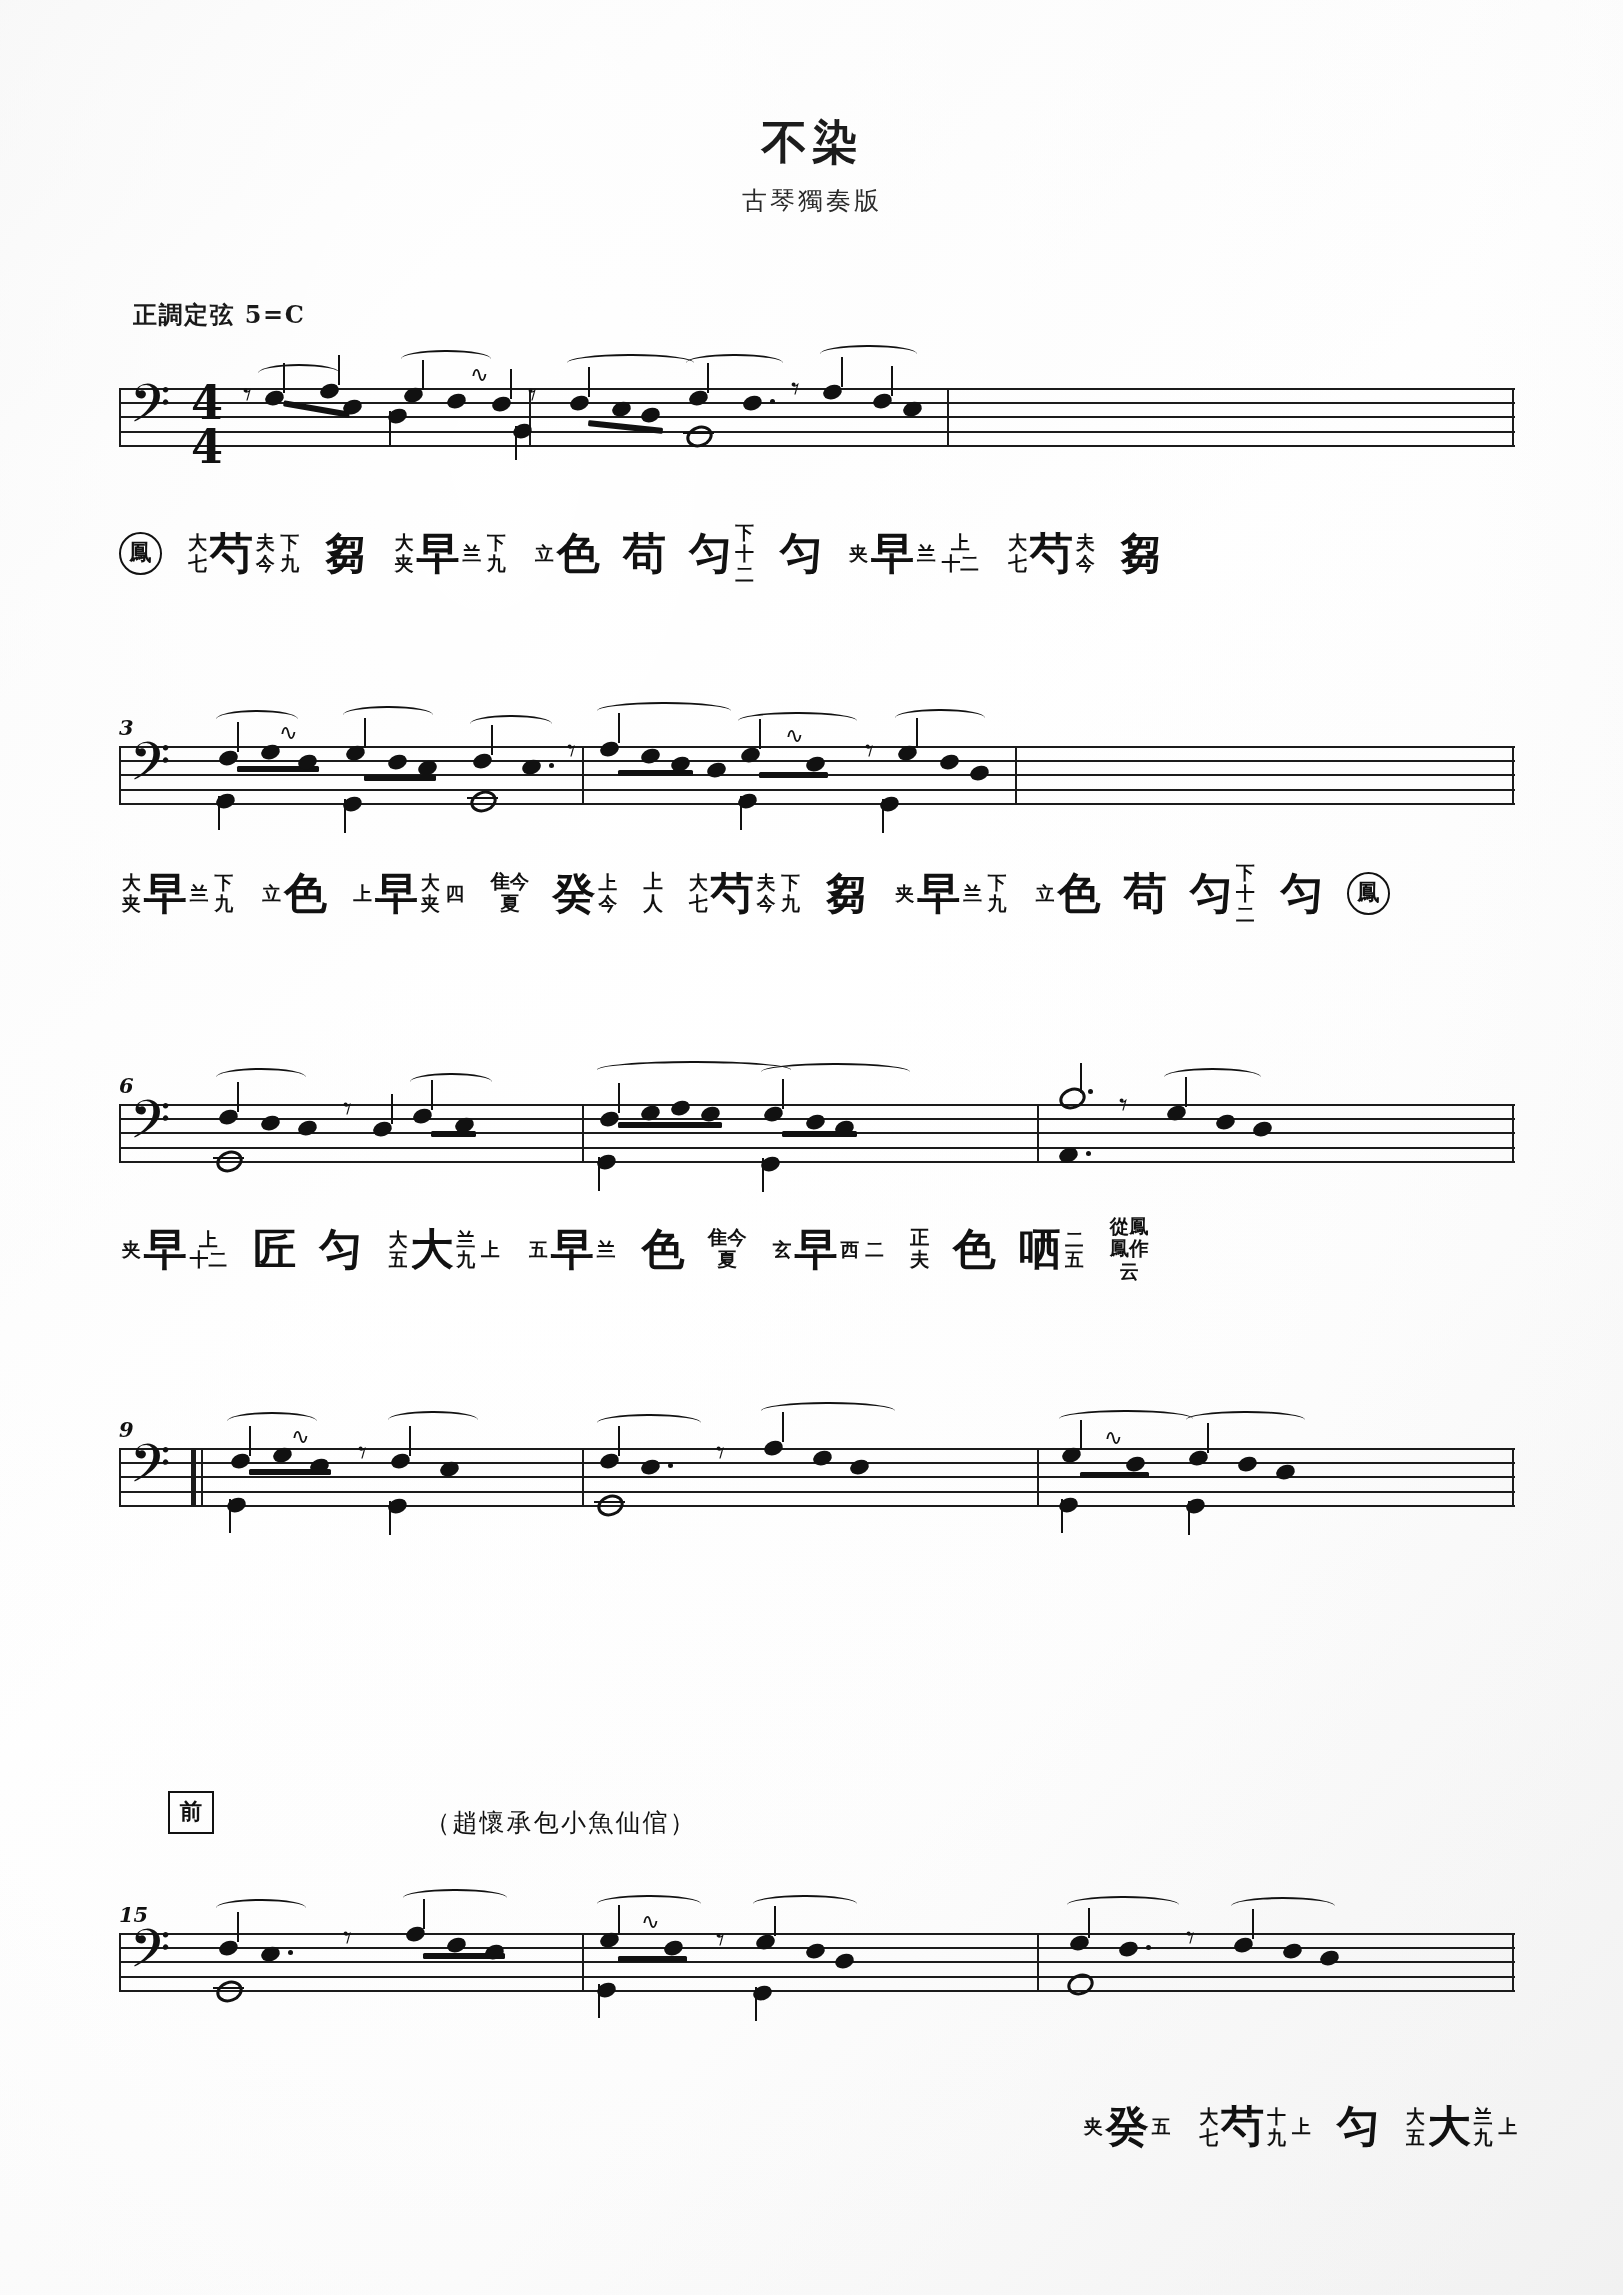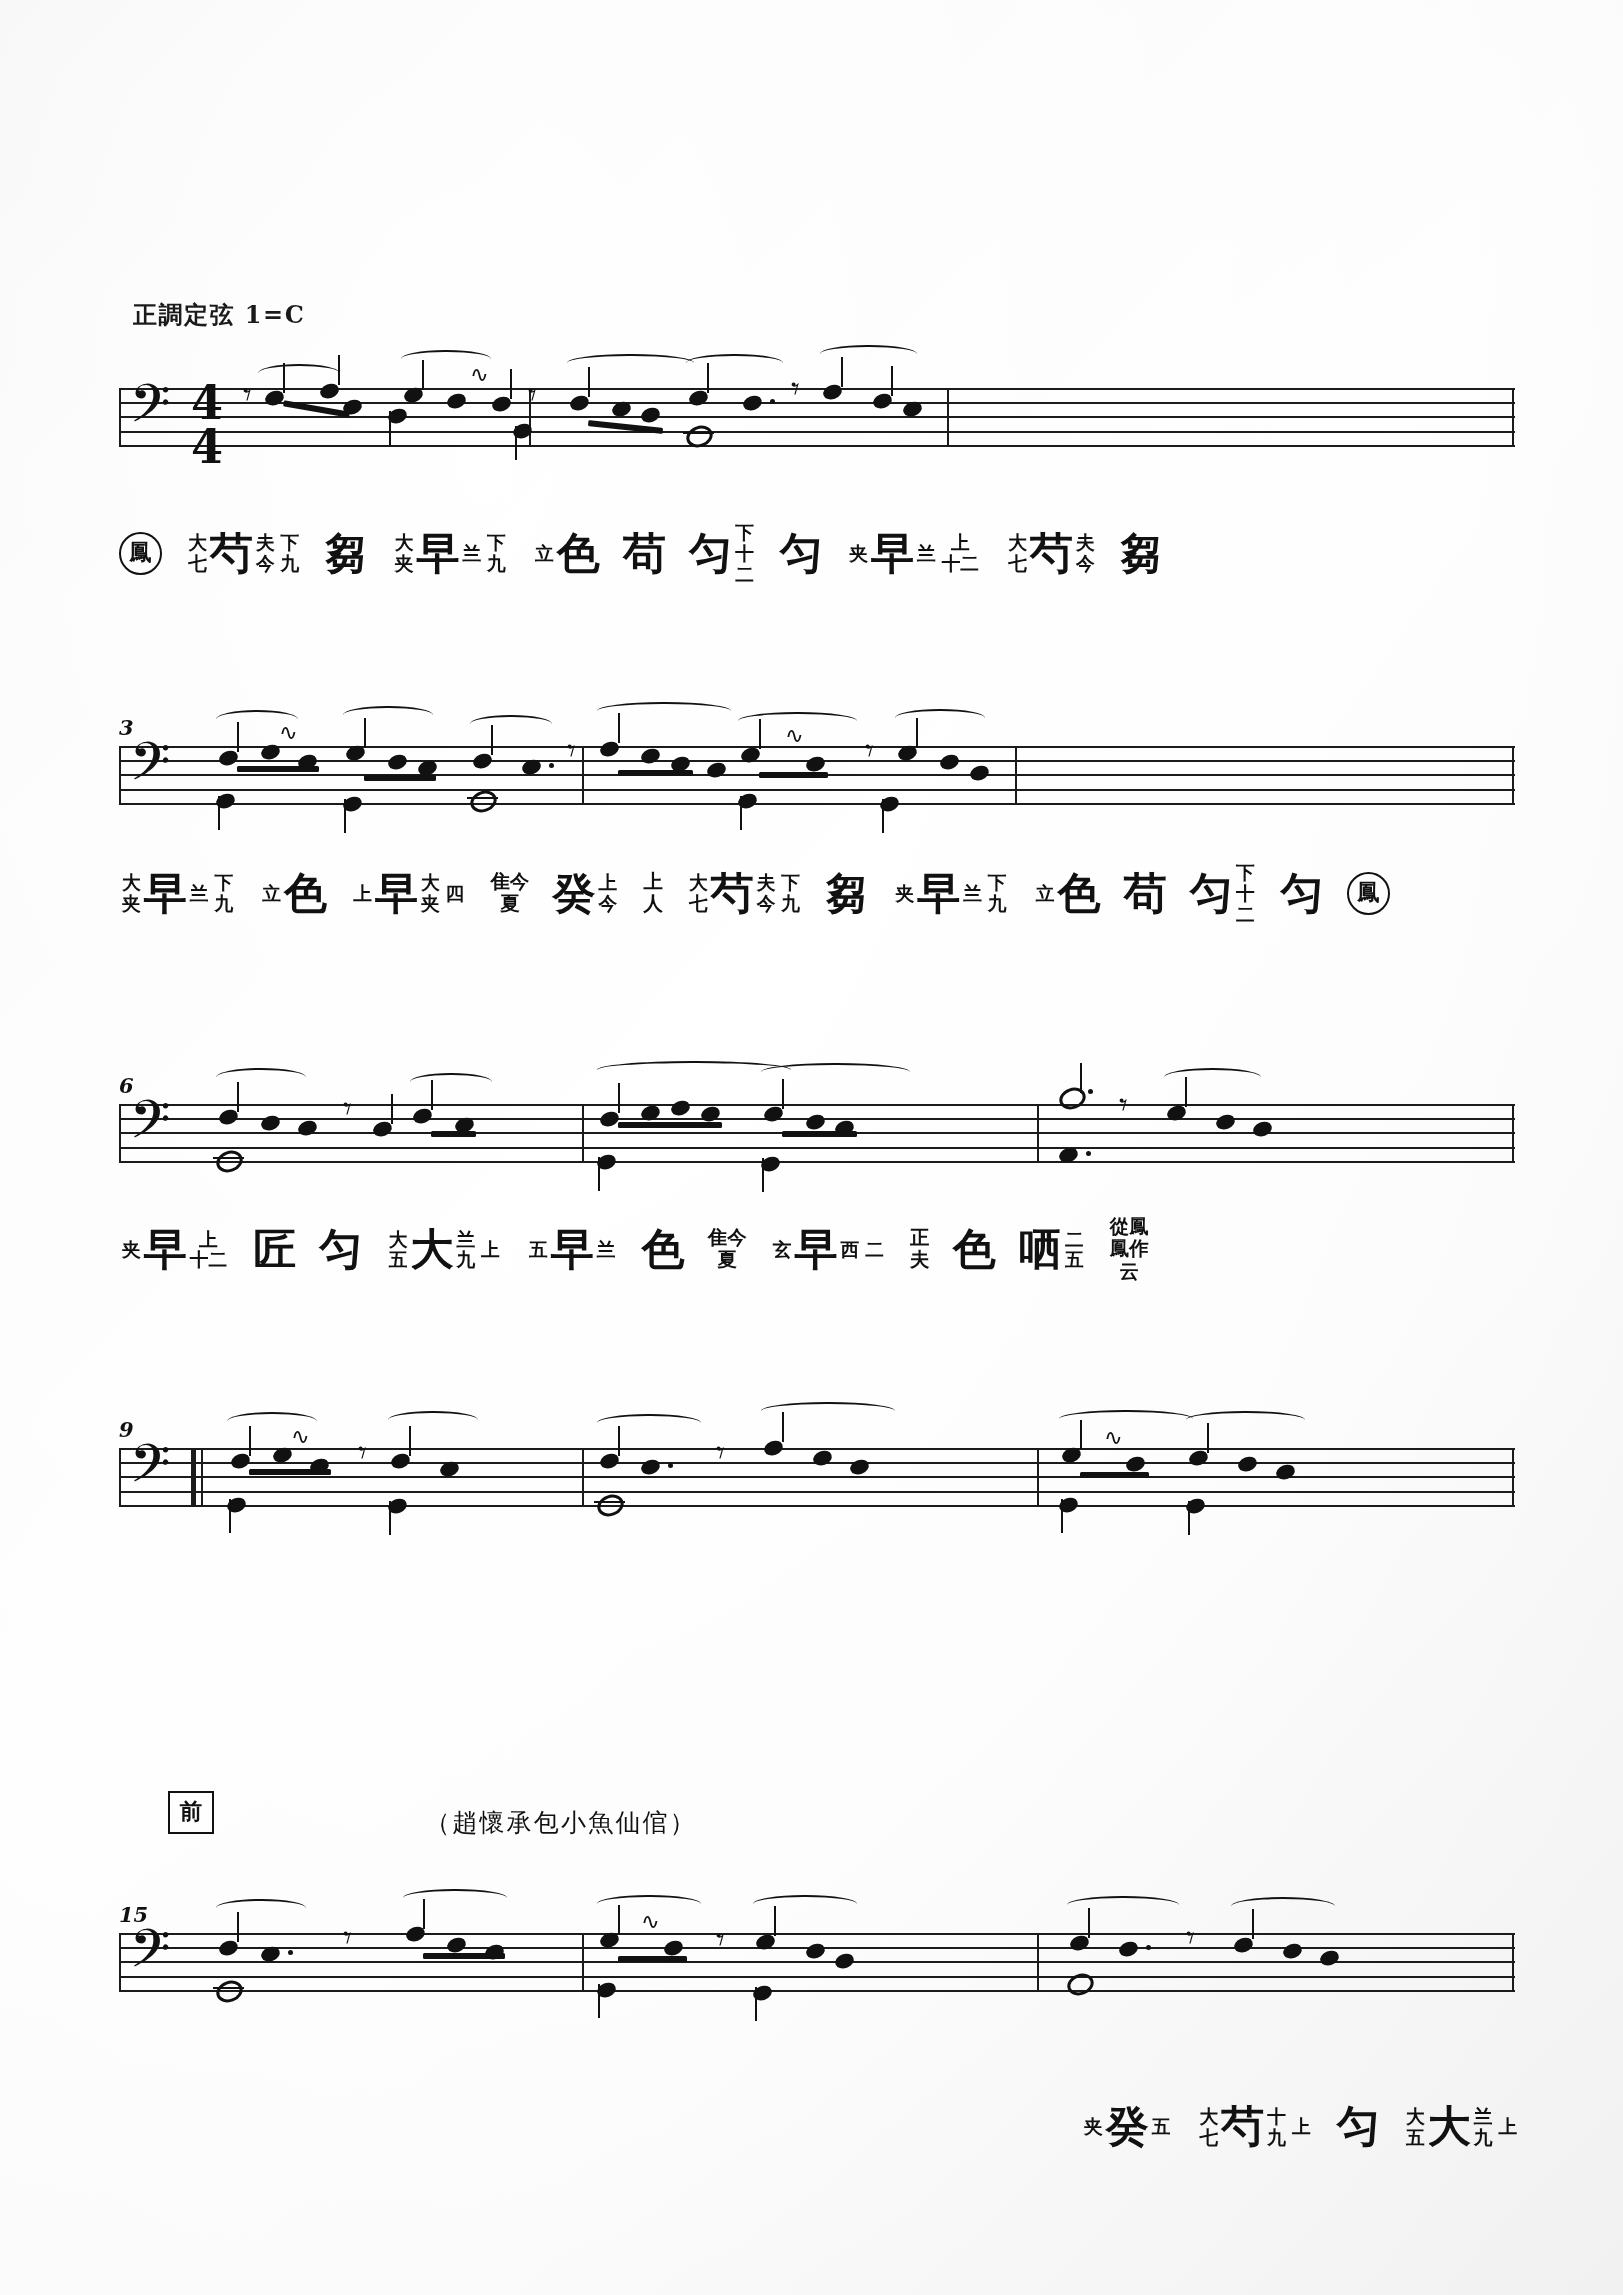--- a/index.html
+++ b/index.html
@@ -283,23 +283,27 @@
     letter-spacing: 2.2px;
     color: #111;
   }
 </style>
 </head>
 <body>
 
 <div class="page">
   <div class="paper-shade"></div>
 
-
-
-  <div class="tuning">正調定弦 1=C</div>
+  <div class="title-block">
+    <div class="title-main">不染</div>
+    <div class="title-sub">古琴獨奏版</div>
+  </div>
+
+
+  <div class="tuning">正調定弦 5=C</div>
 
   <div class="system" style="top:388px;">
     <div class="staff">
       <div class="line l1"></div>
         <div class="line l2"></div>
         <div class="line l3"></div>
         <div class="line l4"></div>
         <div class="line l5"></div>
       <div class="clef">𝄢</div>
       <div class="timesig">

